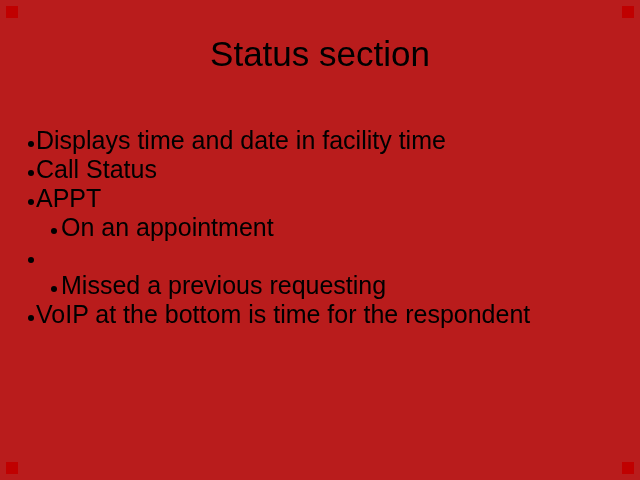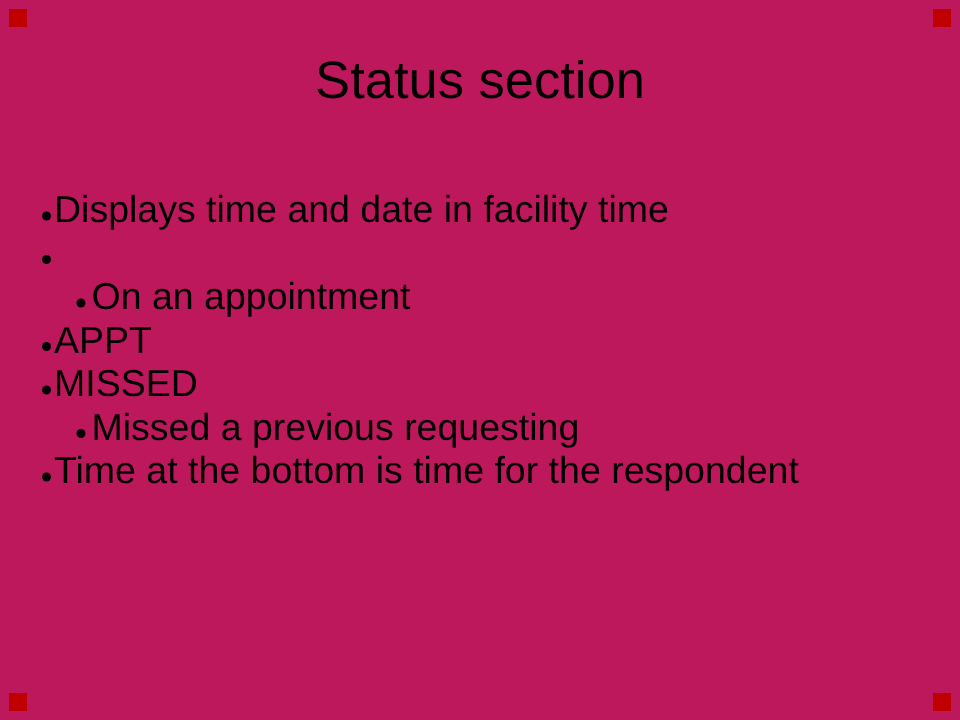--- a/index.html
+++ b/index.html
@@ -10,21 +10,21 @@
   body {
     width: 640px;
     height: 480px;
     font-family: "Liberation Sans", sans-serif;
     color: #000000;
   }
   .slide {
     position: relative;
     width: 640px;
     height: 480px;
-    background: #be185d;
+    background: #b91c1c;
     overflow: hidden;
   }
   .corner-marker {
     position: absolute;
     width: 12px;
     height: 12px;
     background: var(--marker-color, #c00000);
   }
   .corner-marker.tl { left: 6px;  top: 6px; }
   .corner-marker.tr { right: 6px; top: 6px; }
@@ -86,42 +86,42 @@
 
     <div class="line l1">
       <span class="dot"></span>
       <span class="txt">Displays time and date in facility time</span>
     </div>
 
 
 
     <div class="line l1">
       <span class="dot"></span>
+      <span class="txt">Call Status</span>
     </div>
 
+
+    <div class="line l1">
+      <span class="dot"></span>
+      <span class="txt">APPT</span>
+    </div>
 
     <div class="line l2">
       <span class="dot"></span>
       <span class="txt">On an appointment</span>
     </div>
 
     <div class="line l1">
       <span class="dot"></span>
-      <span class="txt">APPT</span>
-    </div>
-
-    <div class="line l1">
-      <span class="dot"></span>
-      <span class="txt">MISSED</span>
     </div>
 
     <div class="line l2">
       <span class="dot"></span>
       <span class="txt">Missed a previous requesting</span>
     </div>
 
     <div class="line l1">
       <span class="dot"></span>
-      <span class="txt">Time at the bottom is time for the respondent</span>
+      <span class="txt">VoIP at the bottom is time for the respondent</span>
     </div>
 
   </div>
 </div>
 
 </body></html>

